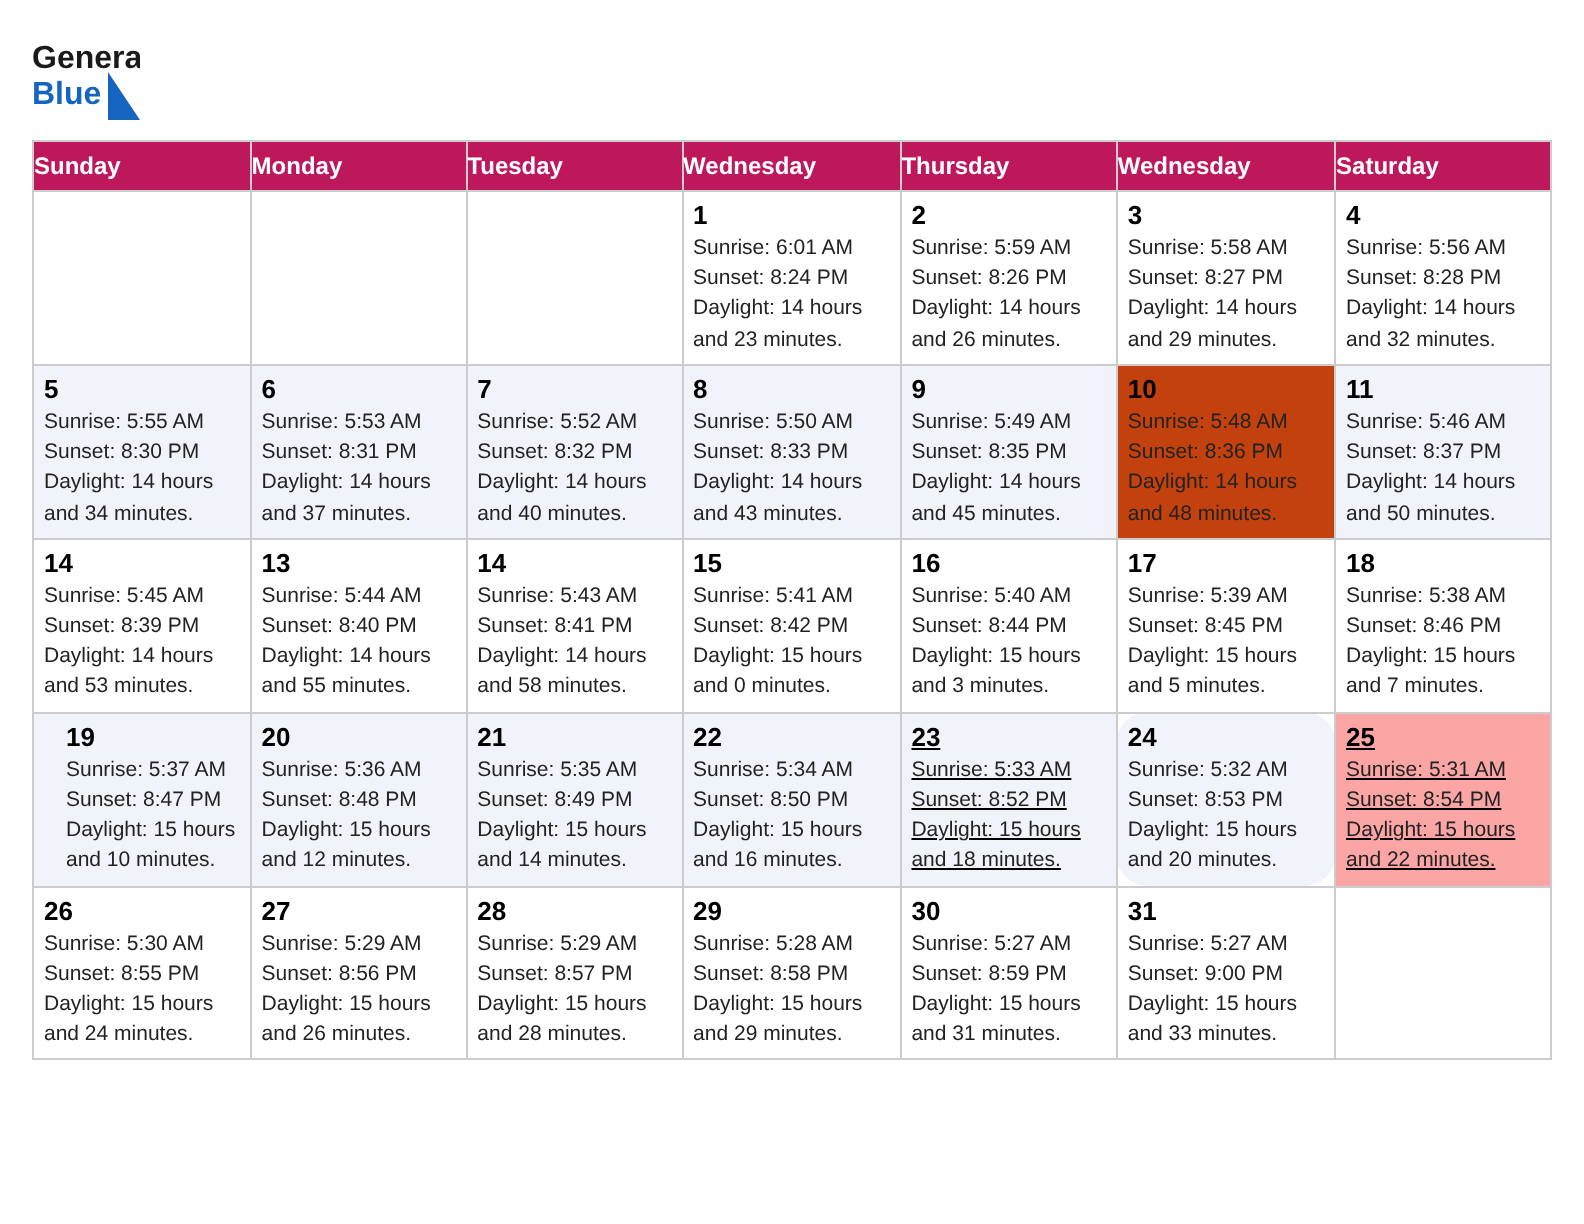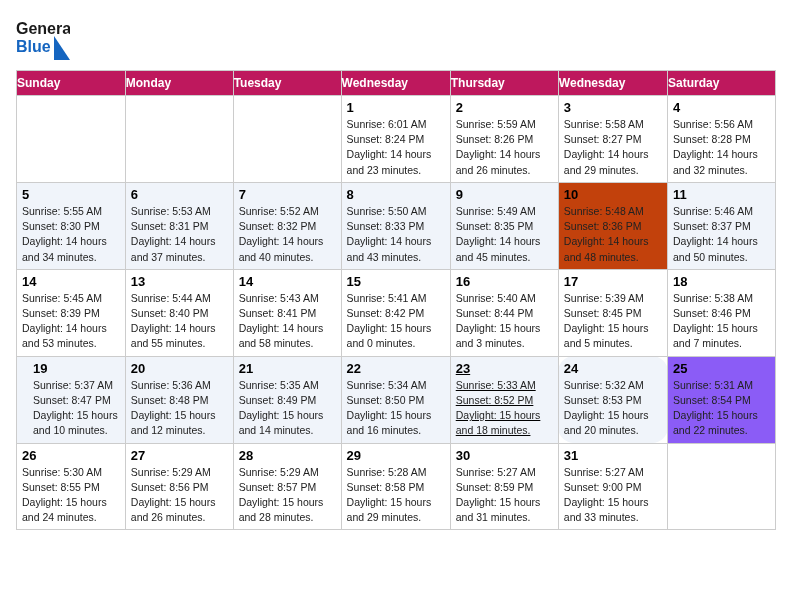--- a/index.html
+++ b/index.html
@@ -200,21 +200,21 @@
           <div class="day-info">Sunrise: 5:34 AM<br>Sunset: 8:50 PM<br>Daylight: 15 hours<br>and 16 minutes.</div>
         </td>
         <td style="background: rgb(240, 244, 250); text-decoration: underline;">
           <span class="day-num">23</span>
           <div class="day-info">Sunrise: 5:33 AM<br>Sunset: 8:52 PM<br>Daylight: 15 hours<br>and 18 minutes.</div>
         </td>
         <td style="background: rgb(240, 244, 250); border-radius: 16px;">
           <span class="day-num">24</span>
           <div class="day-info">Sunrise: 5:32 AM<br>Sunset: 8:53 PM<br>Daylight: 15 hours<br>and 20 minutes.</div>
         </td>
-        <td style="background: #8b5cf6;">
+        <td style="background: #fca5a5; text-decoration: underline;">
           <span class="day-num">25</span>
           <div class="day-info">Sunrise: 5:31 AM<br>Sunset: 8:54 PM<br>Daylight: 15 hours<br>and 22 minutes.</div>
         </td>
       </tr>
       <tr>
         <td>
           <span class="day-num">26</span>
           <div class="day-info">Sunrise: 5:30 AM<br>Sunset: 8:55 PM<br>Daylight: 15 hours<br>and 24 minutes.</div>
         </td>
         <td>

